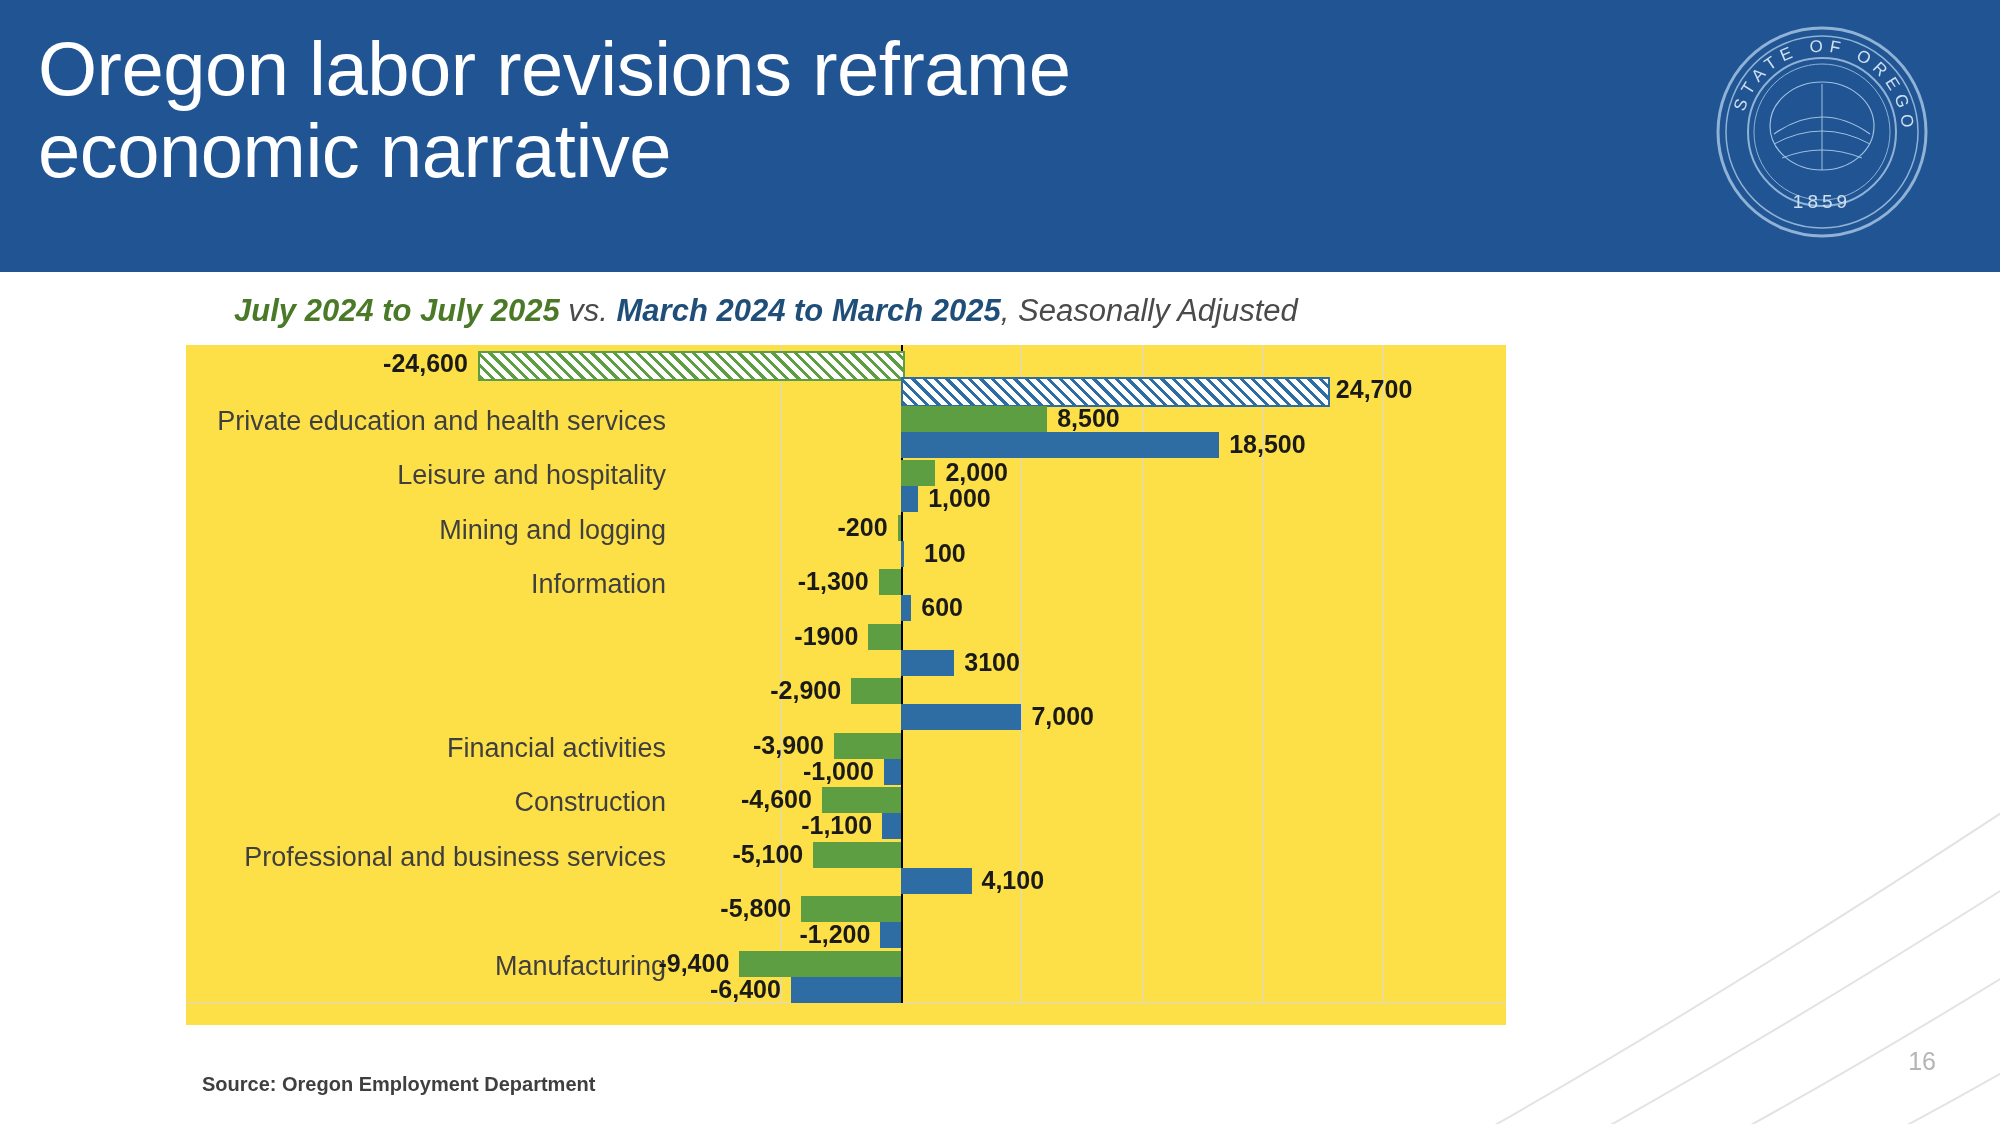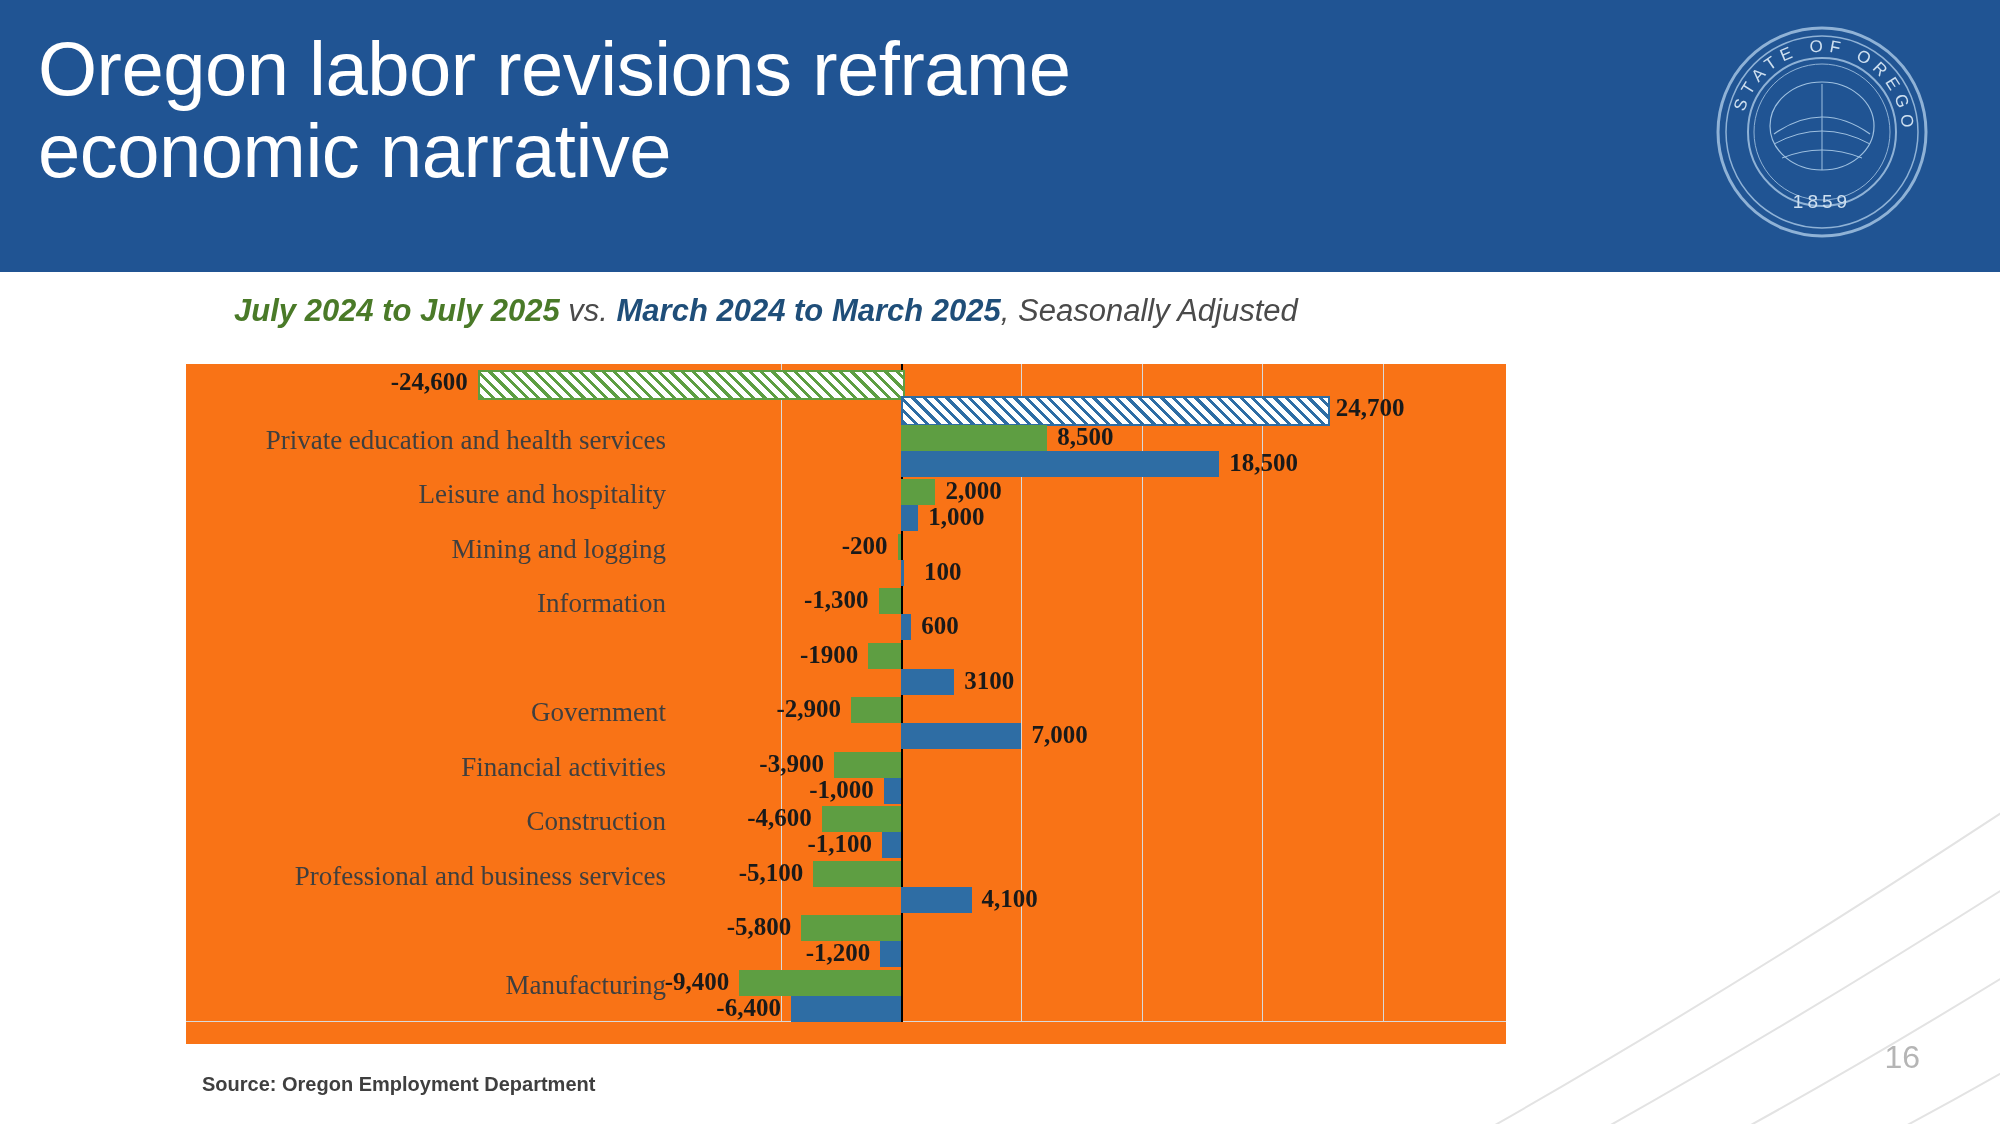--- a/index.html
+++ b/index.html
@@ -36,22 +36,22 @@
     overflow:hidden;
   }
   
   .swoosh{
     position:absolute;right:-120px;bottom:-260px;
     width:1100px;height:900px;
     pointer-events:none;
   }
   .swoosh svg{display:block;}
   #page-number{
-    position:absolute;right:80px;bottom:48px;
-    color:#b5b5b5;font-size:32px;
+    position:absolute;right:64px;bottom:48px;
+    color:#b5b5b5;font-size:25px;
   }
   
   #chart-card{
     position:absolute;left:182px;top:-24px;width:1672px;height:840px;
   }
   #chart-subtitle-band{
     position:absolute;left:0;top:22px;width:1685px;height:82px;
     background:#ffffff;
     display:flex;align-items:center;
   }
@@ -59,23 +59,22 @@
     font-size:31px;
     padding-left:52px;
     white-space:nowrap;
   }
   #chart-subtitle .s-green{color:#4a7a28;font-weight:bold;font-style:italic;}
   #chart-subtitle .s-vs{color:#4a4a4a;font-style:italic;}
   #chart-subtitle .s-blue{color:#1f4e79;font-weight:bold;font-style:italic;}
   #chart-subtitle .s-rest{color:#4a4a4a;font-style:italic;}
 
   #plot-area{
-    position:absolute;left:4px;top:116px;width:1320px;height:680px;
-    background:#f97316;
-    font-family:Liberation Serif, serif;
+    position:absolute;left:4px;top:97px;width:1320px;height:680px;
+    background:#fde047;
   }
   
   .gridline{
     position:absolute;top:0;bottom:22px;width:1px;background:#d9d9d9;
   }
   .axisline{
     position:absolute;top:0;bottom:22px;width:2px;background:#000000;
   }
   .bottomline{
     position:absolute;left:0;right:0;bottom:22px;height:1px;background:#d9d9d9;
@@ -202,23 +201,20 @@
           <div class="cat-label" style="left: 0px; width: 480px; top: 0px;">Information</div>
         </div>
         <div class="bar green" style="top: 224px; width: 22.36px; left: 692.64px;"></div>
         <div class="bar-label" style="top: 222px; left: 682.64px; transform: translateX(-100%);">-1,300</div>
         <div class="bar blue" style="top: 250px; width: 10.32px; left: 715px;"></div>
         <div class="bar-label" style="top: 248px; left: 735.32px;">600</div>
         <div class="bar green" style="top: 278.5px; width: 32.68px; left: 682.32px;"></div>
         <div class="bar-label" style="top: 276.5px; left: 672.32px; transform: translateX(-100%);">-1900</div>
         <div class="bar blue" style="top: 304.5px; width: 53.32px; left: 715px;"></div>
         <div class="bar-label" style="top: 302.5px; left: 778.32px;">3100</div>
-        <div class="cat-row" style="top: 333px; height: 54.5px;">
-          <div class="cat-label" style="left: 0px; width: 480px; top: 0px;">Government</div>
-        </div>
         <div class="bar green" style="top: 333px; width: 49.88px; left: 665.12px;"></div>
         <div class="bar-label" style="top: 331px; left: 655.12px; transform: translateX(-100%);">-2,900</div>
         <div class="bar blue" style="top: 359px; width: 120.4px; left: 715px;"></div>
         <div class="bar-label" style="top: 357px; left: 845.4px;">7,000</div>
         <div class="cat-row" style="top: 387.5px; height: 54.5px;">
           <div class="cat-label" style="left: 0px; width: 480px; top: 0px;">Financial activities</div>
         </div>
         <div class="bar green" style="top: 387.5px; width: 67.08px; left: 647.92px;"></div>
         <div class="bar-label" style="top: 385.5px; left: 637.92px; transform: translateX(-100%);">-3,900</div>
         <div class="bar blue" style="top: 413.5px; width: 17.2px; left: 697.8px;"></div>

